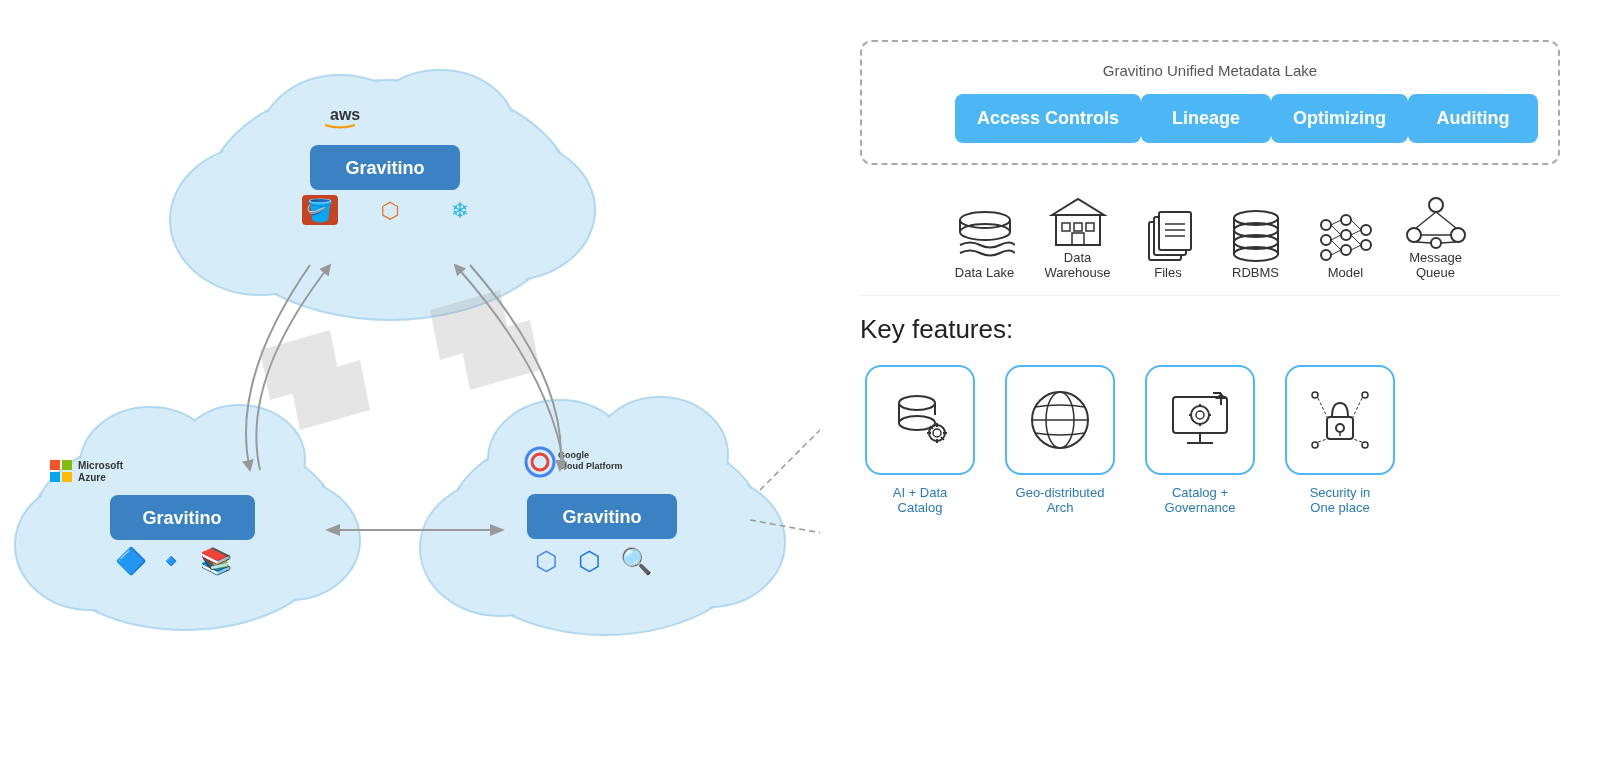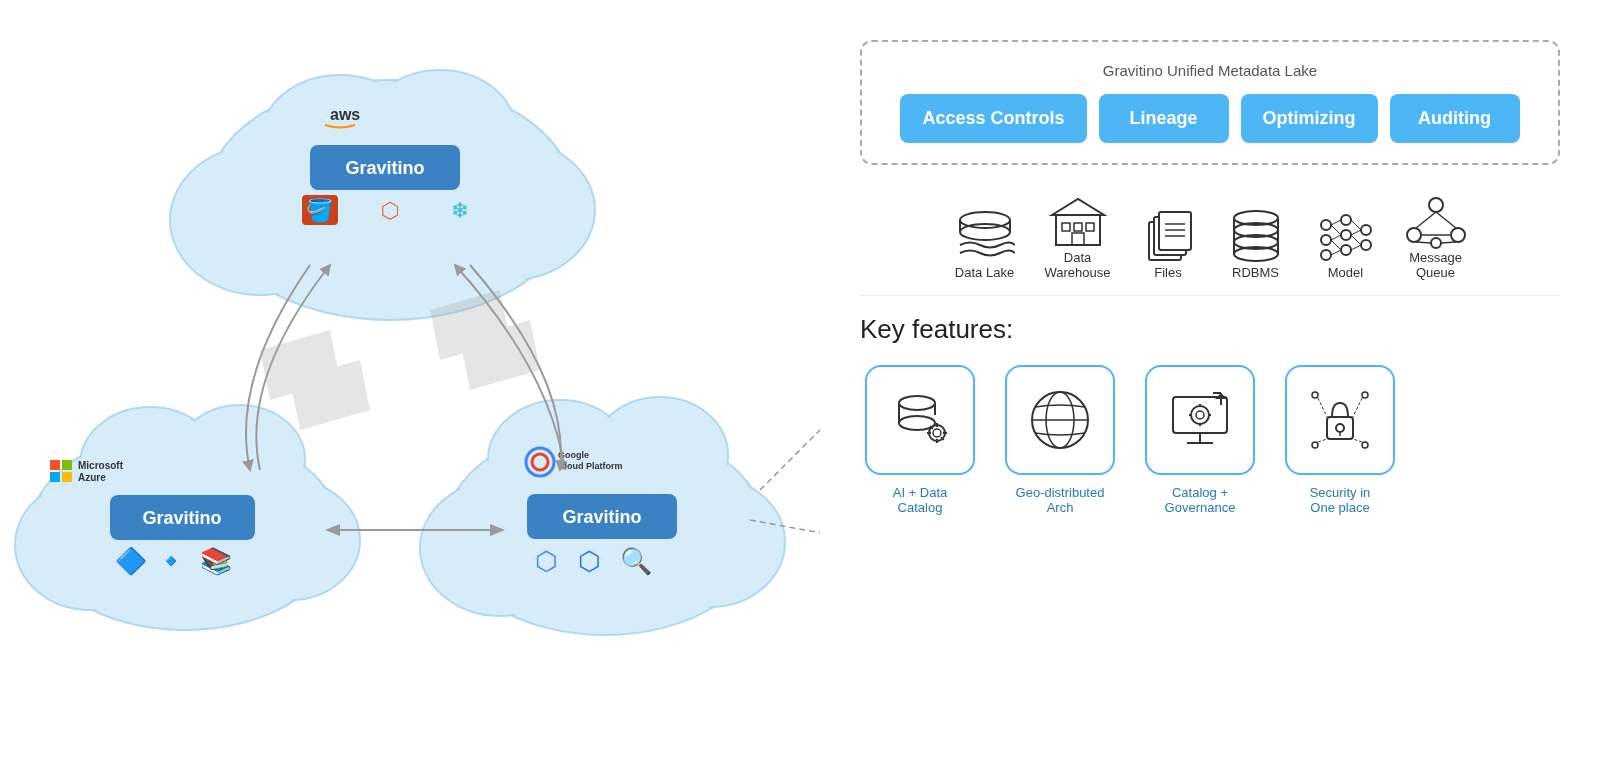--- a/index.html
+++ b/index.html
@@ -40,22 +40,22 @@
 
     .metadata-lake-title {
       text-align: center;
       color: #555;
       font-size: 15px;
       margin-bottom: 15px;
     }
 
     .feature-tabs {
       display: flex;
-      gap: 12px;
-      justify-content: center;
+      gap: 0;
+      justify-content: flex-end;
     }
 
     .feature-tab {
       background: #4db6f5;
       color: white;
       font-weight: bold;
       font-size: 18px;
       border-radius: 8px;
       padding: 14px 22px;
       text-align: center;

